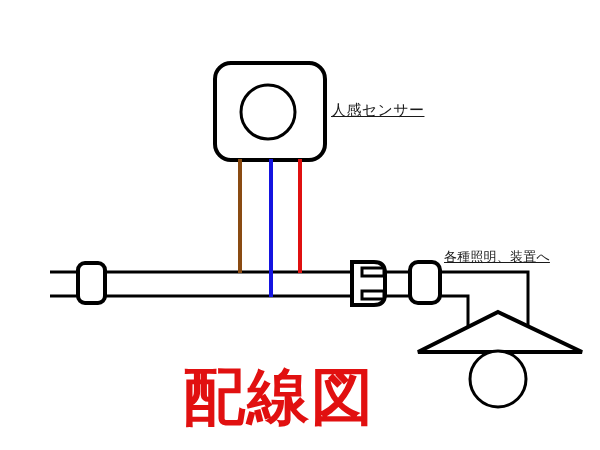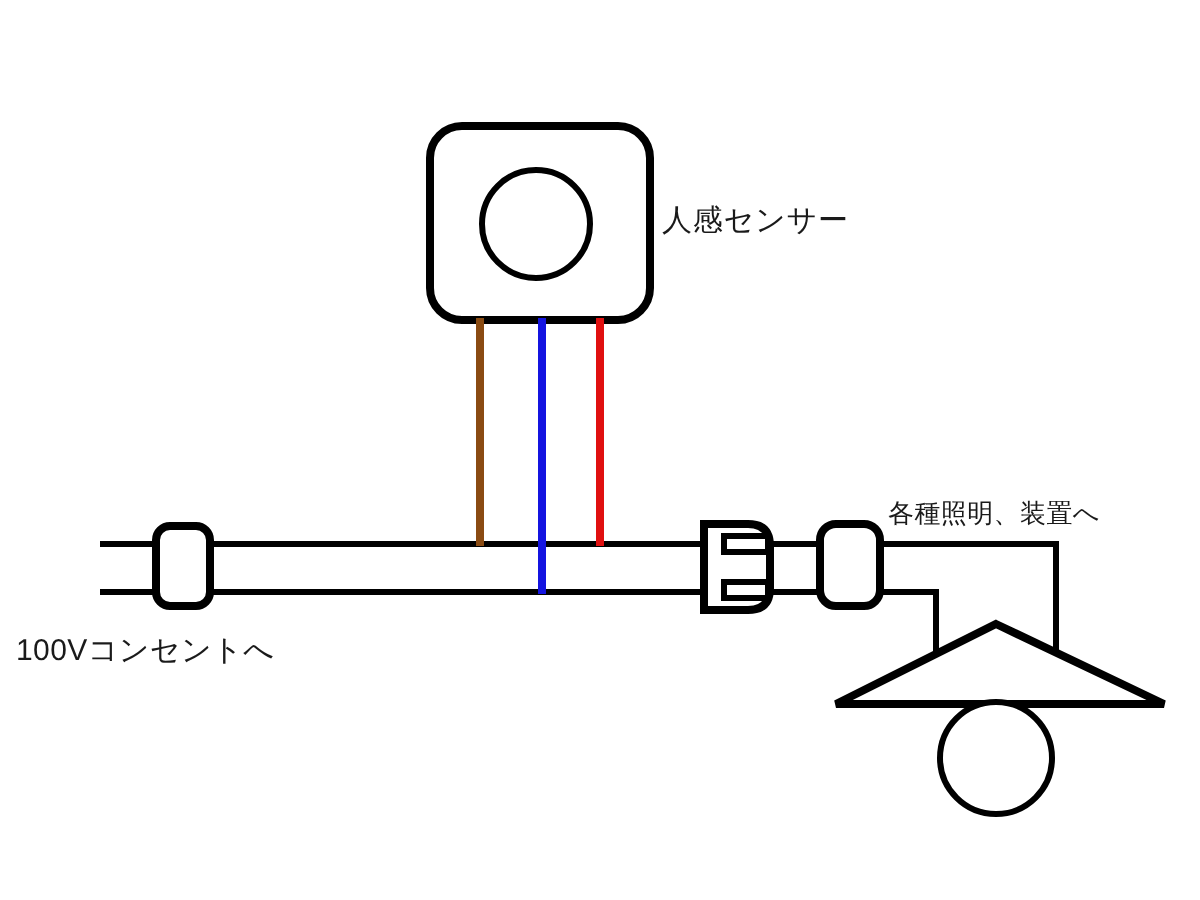--- a/index.html
+++ b/index.html
@@ -21,20 +21,21 @@
     top: 0;
     width: 600px;
     height: 450px;
     display: block;
   }
   .lbl {
     position: absolute;
     color: #1a1a1a;
     white-space: nowrap;
     font-family: "Liberation Sans", "DejaVu Sans", sans-serif;
+    text-decoration: underline;
   }
   #label-sensor {
     left: 331px;
     top: 101px;
     font-size: 15px;
     letter-spacing: 0.4px;
   }
   #label-outlet {
     left: 8px;
     top: 316px;
@@ -113,18 +114,18 @@
 
     <g>
       <polygon points="498,312 582,352 418,352" fill="#ffffff" stroke="#000000" stroke-width="4" stroke-linejoin="miter"></polygon>
       <circle cx="498" cy="379" r="28" fill="#ffffff" stroke="#000000" stroke-width="3"></circle>
     </g>
 
   </svg>
 
   <div class="lbl" id="label-sensor">人感センサー</div>
 
-  <div class="lbl" id="label-outlet">100Vコンセントへ</div>
 
   <div class="lbl" id="label-devices">各種照明、装置へ</div>
 
+  <div id="title-wiring">配線図</div>
 
 </div>
 
 </body></html>

